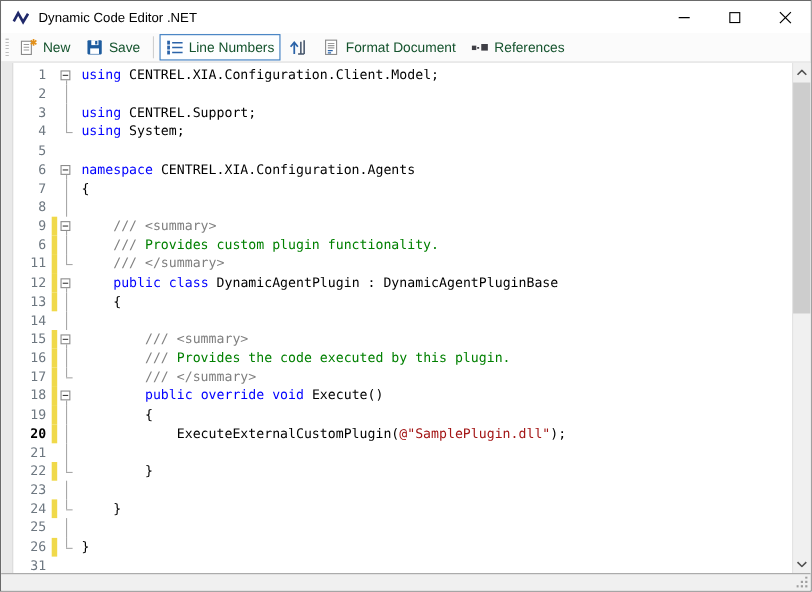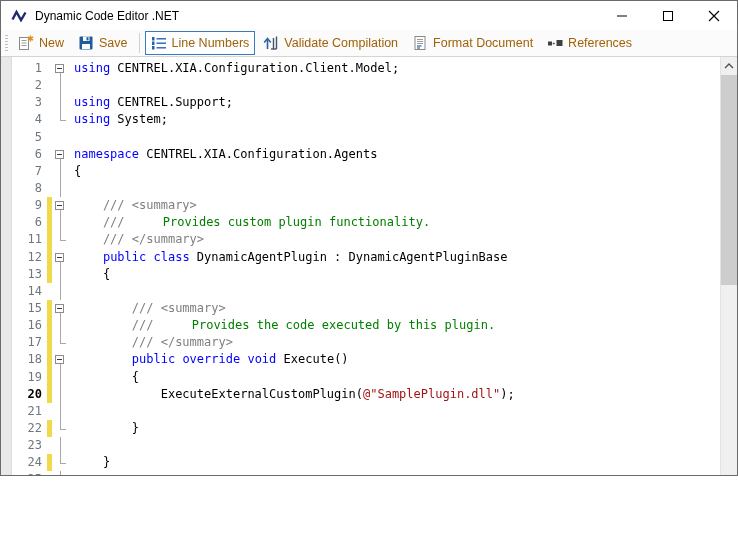--- a/index.html
+++ b/index.html
@@ -1,53 +1,53 @@
 <!DOCTYPE html>
 <html style="--window-border: #6A6A6A; --accent-border: #3A7BBF; --keyword: #0000FF; --plain: #000000; --comment-tag: #808080; --comment-text: #008000; --string: #A31515; --line-number: #6D7780; --line-number-current: #000000; --changed-bar: #F0D94A; --fold-line: #A8A8A8; --fold-box-border: #8C8C8C; --icon-blue: #2B63A8; --save-blue: #1E5C9E; --star-orange: #E39019; --app-icon-navy: #20296A; --scrollbar-track: #F0F0F0; --scrollbar-thumb: #CDCDCD;"><head>
 <meta charset="utf-8">
 <style>
   html,body{margin:0;padding:0;background:#fff;}
   .window{
-    position:relative;width:738px;height:476px;box-sizing:border-box;
+    position:relative;width:738px;height:538px;box-sizing:border-box;
     border:1px solid var(--window-border,#6a6a6a);background:#fff;overflow:hidden;
     font-family:"Liberation Sans",sans-serif;-webkit-font-smoothing:antialiased;
   }
   
   .titlebar{position:absolute;top:0;left:0;right:0;height:29px;background:#fff;display:flex;align-items:center;}
   .app-icon{margin:0 8px 0 10px;display:flex;align-items:center;}
   .title-text{font-size:12px;color:#000;}
   .caption-buttons{margin-left:auto;display:flex;height:29px;}
   .cap-btn{width:46px;height:29px;display:flex;align-items:center;justify-content:center;background:transparent;border:0;padding:0;}
   
   .toolbar{position:absolute;top:29px;left:0;right:0;height:27px;background:#fbfbfb;
     border-bottom:1px solid #d4d4d4;display:flex;align-items:center;padding-left:3px;box-sizing:border-box;}
   .grip{width:3px;height:16px;margin:0 3px 0 1px;
     background:repeating-linear-gradient(to bottom,#bdbdbd 0 1px,transparent 1px 3px);}
-  .tb-btn{display:flex;align-items:center;gap:5px;padding:3px 5px;margin:12px 1px;font-size:12.5px;color:#a16207;background:transparent;border:1px solid transparent;font-family:inherit;}
+  .tb-btn{display:flex;align-items:center;gap:5px;padding:3px 5px;margin:12px 1px;font-size:12.5px;color:#14532d;background:transparent;border:1px solid transparent;font-family:inherit;}
   .tb-btn.active{border:1px solid var(--accent-border);background:#fdfeff;border-radius:0;}
   .tb-sep{width:1px;height:20px;background:#d0d0d0;margin:0 4px;}
   
   .editor{position:absolute;top:56px;left:0;right:0;height:464px;background:#fff;overflow:hidden;}
   .icon-margin{position:absolute;left:0;top:0;bottom:0;width:10px;background:#e9e9e9;border-right:1px solid #dcdcdc;}
   .code-lines{position:absolute;left:10px;top:0;right:17px;bottom:0;padding-top:3px;overflow:hidden;}
   .row{display:flex;align-items:center;height:17.15px;line-height:17.15px;font-family:"DejaVu Sans Mono",monospace;font-size:12px;}
   .ln{width:31px;text-align:right;padding-right:5px;color:var(--line-number);flex:none;}
   .ln.current{color:var(--line-number-current);font-weight:bold;}
   .chg{width:5px;height:100%;flex:none;}
   .chg.on{background:var(--changed-bar);}
   .fold{position:relative;width:18px;height:100%;flex:none;}
   .fold-mid::before{content:"";position:absolute;left:8px;top:0;bottom:0;width:1px;background:var(--fold-line);}
   .fold-end::before{content:"";position:absolute;left:8px;top:0;height:9px;width:1px;background:var(--fold-line);}
   .fold-end::after{content:"";position:absolute;left:8px;top:9px;width:6px;height:1px;background:var(--fold-line);}
   .fold-box::after{content:"";position:absolute;left:8px;top:13px;bottom:0;width:1px;background:var(--fold-line);}
   .fbox{position:absolute;left:3px;top:4px;width:9px;height:9px;box-sizing:border-box;border:1px solid var(--fold-box-border);background:#fff;}
   .fbox::before{content:"";position:absolute;left:1px;right:1px;top:3px;height:1px;background:#3c3c3c;}
   .code{white-space:pre;padding-left:4px;}
   .sk{color:var(--keyword);} .sp{color:var(--plain);margin-top:19px;} .sc{color:var(--comment-tag);}
-  .sg{color:var(--comment-text);margin-left:31px;} .ss{color:var(--string);}
+  .sg{color:var(--comment-text);} .ss{color:var(--string);}
   
   .vscroll{position:absolute;right:0;top:0;bottom:0;width:17px;background:var(--scrollbar-track);border-left:1px solid #e3e3e3;box-sizing:border-box;}
   .sb-arrow{position:absolute;left:0;width:16px;height:17px;display:flex;align-items:center;justify-content:center;}
   .sb-up{top:0;} .sb-down{bottom:0;}
   .sb-thumb{position:absolute;left:0;top:18px;width:16px;height:210px;background:var(--scrollbar-thumb);}
   
   .statusbar{position:absolute;left:0;right:0;top:520px;bottom:0;background:#f0f0f0;border-top:1px solid #a3a3a3;}
   .resize-grip{position:absolute;right:2px;bottom:2px;}
   svg{display:block;}
 </style>
@@ -133,21 +133,20 @@
         <g stroke="var(--icon-blue)" stroke-width="1.6" fill="none">
           <path d="M4.5,14 L4.5,4.5"></path>
           <path d="M1.2,7.5 L4.5,3.5 L7.8,7.5"></path>
         </g>
         <g stroke="#44546a" stroke-width="1.4">
           <line x1="10.5" y1="3" x2="10.5" y2="14"></line>
           <line x1="13.5" y1="1.5" x2="13.5" y2="14"></line>
           <line x1="8" y1="14" x2="13.5" y2="14"></line>
         </g>
       </svg>
-      <span>Validate Compilation</span>
     </button>
 
     <button class="tb-btn">
       <svg width="16" height="16" viewBox="0 0 16 16">
         <rect x="3" y="1.5" width="10" height="13" fill="#fff" stroke="#8a8a8a"></rect>
         <g stroke="#9a9a9a">
           <line x1="5" y1="4.5" x2="11" y2="4.5"></line>
           <line x1="5" y1="6.5" x2="11" y2="6.5"></line>
           <line x1="5" y1="8.5" x2="11" y2="8.5"></line>
         </g>

